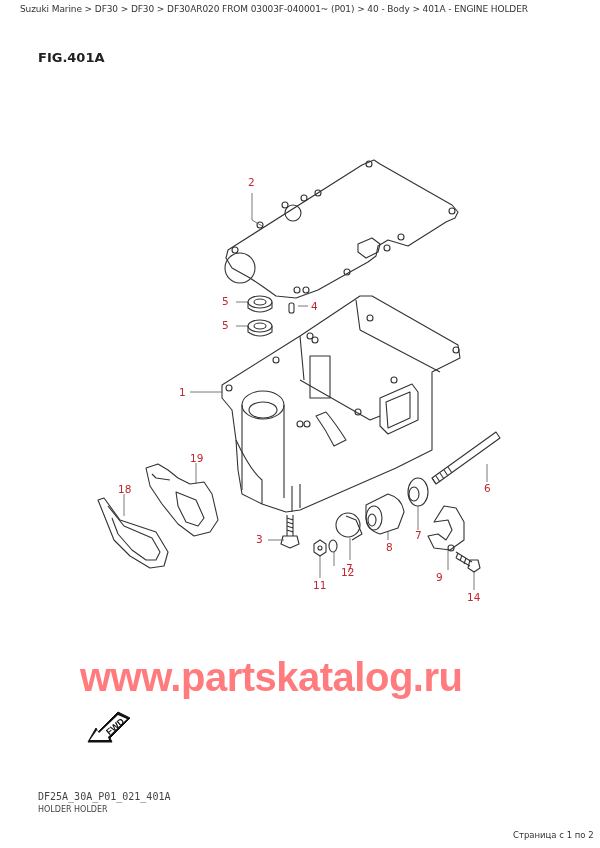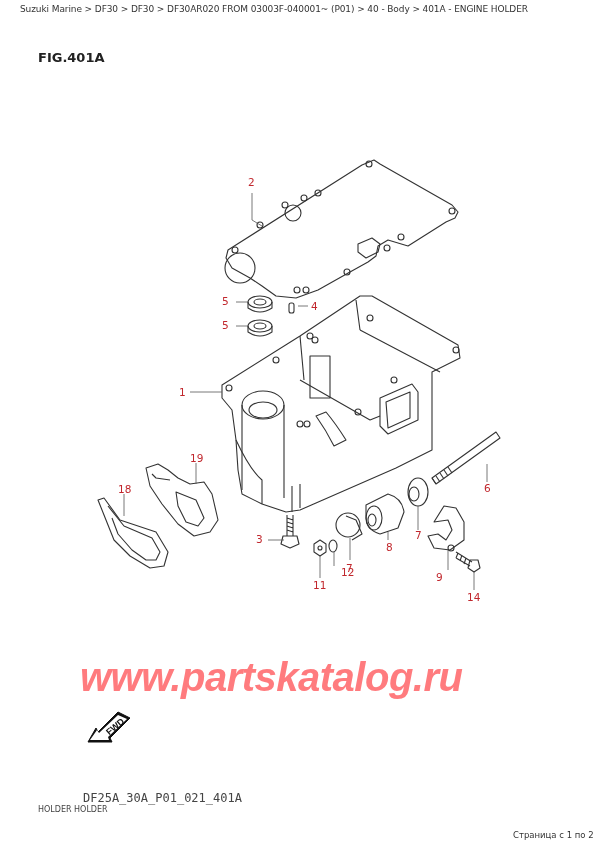--- a/index.html
+++ b/index.html
@@ -1,22 +1,22 @@
 <!DOCTYPE html>
 <html><head>
 <meta charset="utf-8">
 <style>
   html, body { margin:0; padding:0; background:#ffffff; }
   body { width:600px; height:848px; position:relative; overflow:hidden; font-family:"DejaVu Sans", sans-serif; }
   .breadcrumb { position:absolute; left:20px; top:4px; font-size:9px; color:#333; white-space:nowrap; letter-spacing:-0.1px; }
   .fig-title { position:absolute; left:38px; top:50px; font-size:13px; font-weight:bold; color:#222; }
   .diagram { position:absolute; left:0; top:0; width:600px; height:848px; }
   .callout { position:absolute; font-size:10.5px; color:#c1272d; font-family:"DejaVu Sans", sans-serif; }
-  .watermark { position:absolute; left:80px; top:655px; font-size:40px; font-weight:bold; font-style:italic; color:#ff7b7e; font-family:"Liberation Sans", sans-serif; letter-spacing:-0.5px; white-space:nowrap; }
-  .fig-code { position:absolute; left:38px; top:791px; font-size:12px; color:#444; font-family:"DejaVu Sans Mono", monospace;margin-left:45px; }
+  .watermark { position:absolute; left:80px; top:655px; font-size:40px; font-weight:bold; color:#ff7b7e; font-family:"Liberation Sans", sans-serif; letter-spacing:-0.5px; white-space:nowrap; }
+  .fig-code { position:absolute; left:38px; top:791px; font-size:10px; color:#444; font-family:"DejaVu Sans Mono", monospace; }
   .fig-name { position:absolute; left:38px; top:805px; font-size:8px; color:#444; }
   .page-indicator { position:absolute; left:513px; top:830px; font-size:8.5px; color:#333; white-space:nowrap; }
   .fwd { position:absolute; left:86px; top:706px; width:48px; height:40px; }
 </style>
 </head>
 <body>
 
 <div class="breadcrumb">Suzuki Marine &gt; DF30 &gt; DF30 &gt; DF30AR020 FROM 03003F-040001~ (P01) &gt; 40 - Body &gt; 401A - ENGINE HOLDER</div>
 <div class="fig-title">FIG.401A</div>
 

